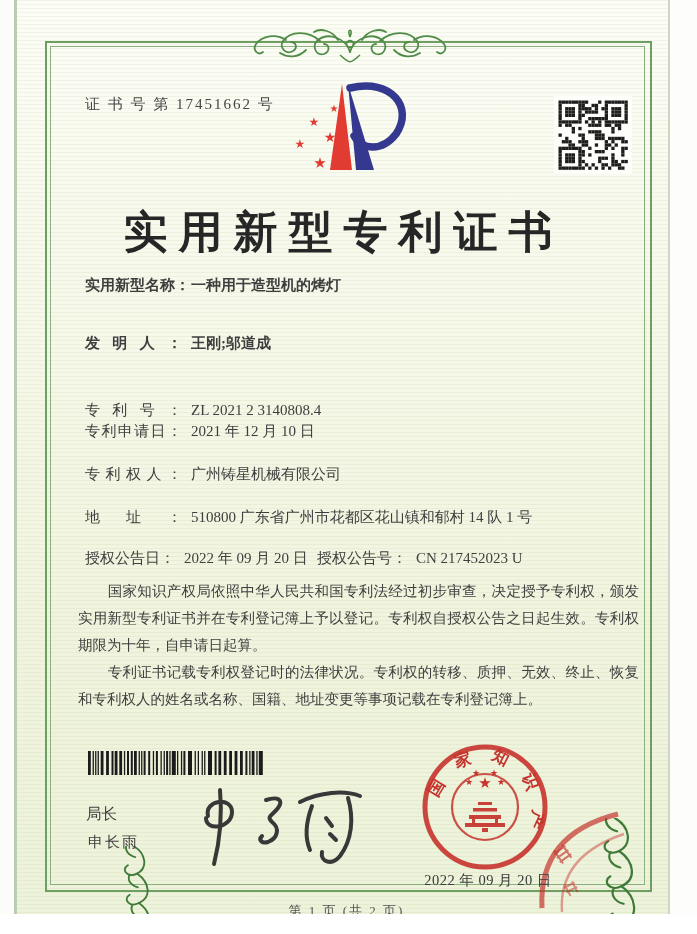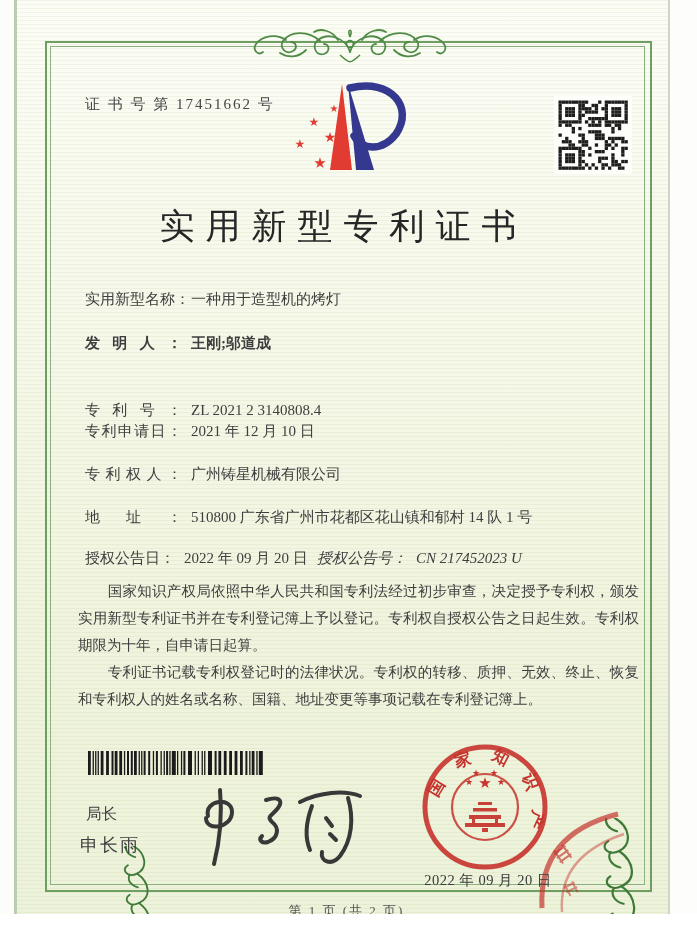--- a/index.html
+++ b/index.html
@@ -17,34 +17,34 @@
   #right-edge{left:668px;top:0;width:2px;height:918px;background:#cfd6c6;}
   #right-white{left:670px;top:0;width:27px;height:934px;background:#fdfdfb;}
   #bottom-strip-1{left:0;top:918px;width:697px;height:9px;background:#e7e8ee;}
   #bottom-strip-2{left:0;top:927px;width:697px;height:7px;background:#a6c6b6;}
   
   #frame{left:45px;top:41px;width:603px;height:847px;border:2px solid #6f9e63;}
   #frame-inner{left:3px;top:3px;width:593px;height:837px;border:1px solid #8ab07e;}
   
   .body-text{color:#3e3e3e;font-size:15px;white-space:nowrap;}
   #cert-number{left:85px;top:95px;letter-spacing:2px;color:#454545;}
-  #title{left:17px;top:203px;width:653px;text-align:center;font-size:35px;font-weight:400;
+  #title{left:17px;top:203px;width:653px;text-align:center;font-size:44px;font-weight:700;
          letter-spacing:11px;color:#262626;}
   .field-row{left:85px;}
   .field-label{display:inline-block;width:97px;text-align:justify;text-align-last:justify;}
   .field-value{margin-left:9px;}
-  #row-0{top:290px;} #row-1{top:334px;font-weight:bold;} #row-2{top:378px;margin-top:23px;}
+  #row-0{top:276px;font-weight:bold;} #row-1{top:334px;font-weight:bold;} #row-2{top:378px;margin-top:23px;}
   #row-3{top:422px;} #row-4{top:465px;} #row-5{top:508px;}
   #grant-row{left:85px;top:549px;}
-  #grant-no-pair{position:absolute;left:232px;top:0;white-space:nowrap;font-style:italic;}
+  #grant-no-pair{position:absolute;left:232px;top:0;white-space:nowrap;}
   #paragraphs{left:78px;top:578px;width:561px;color:#3e3e3e;font-size:14.5px;
               line-height:27px;text-align:justify;}
   #paragraphs p{margin:0;text-indent:2.05em;}
   #signer-title{left:86px;top:804px;font-size:15.5px;}
-  #signer-name{left:80px;top:833px;font-size:18px;letter-spacing:2px;}
+  #signer-name{left:88px;top:833px;font-size:15px;letter-spacing:2px;}
   #seal-date{left:418px;top:871px;width:140px;text-align:center;font-size:14.5px;
              letter-spacing:.5px;color:#3a3a3a;}
   #footer{left:20px;top:902px;width:653px;text-align:center;font-size:13px;
           color:#555;letter-spacing:2px;}
   
   #logo{left:288px;top:78px;}
   #qr{left:554px;top:96px;width:78px;height:78px;background:#fdfdfa;}
   #barcode{left:86px;top:751px;}
   #signature{left:180px;top:778px;}
   #seal{left:416px;top:738px;}

